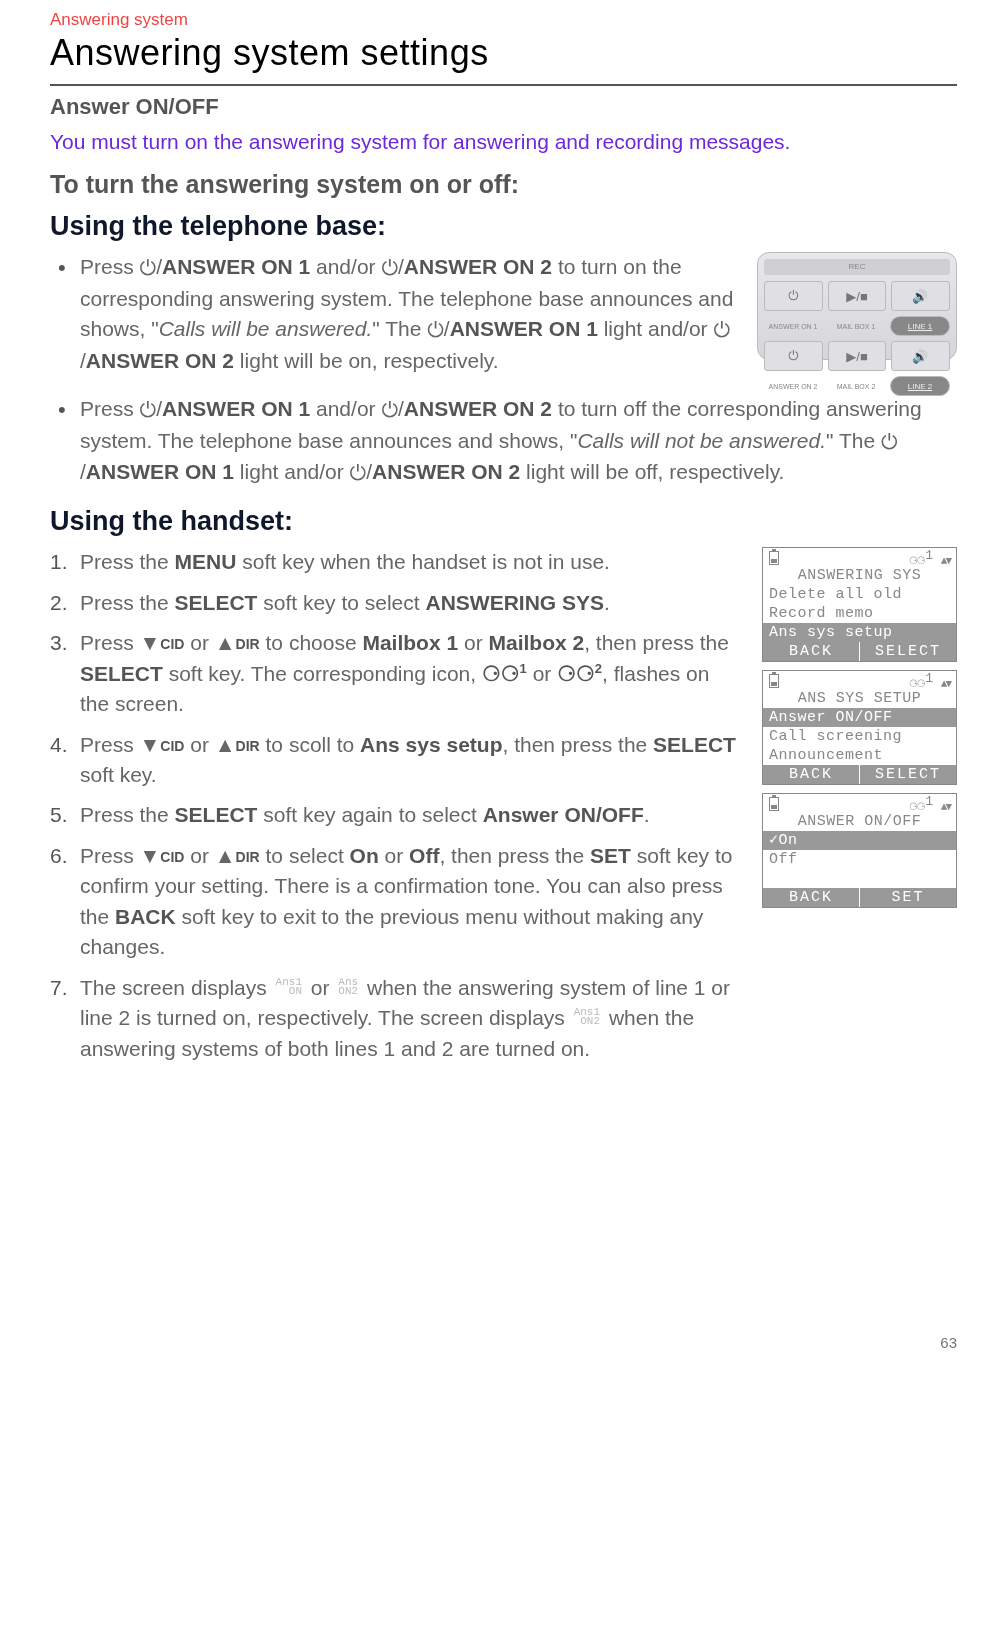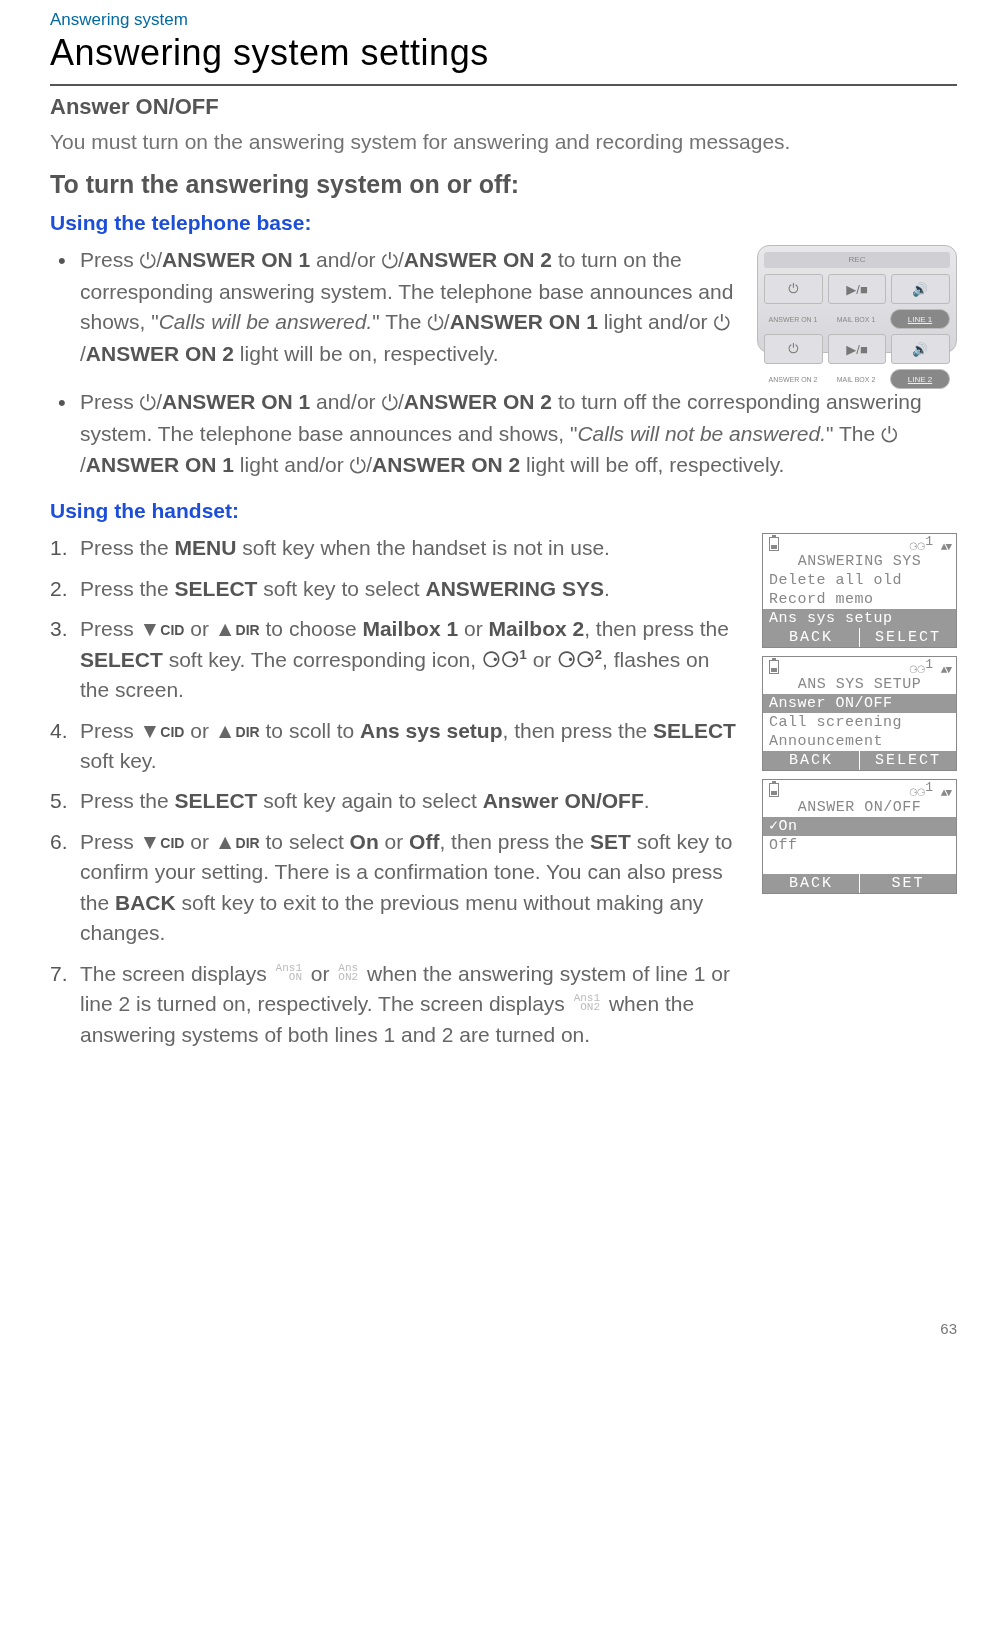--- a/index.html
+++ b/index.html
@@ -4,27 +4,27 @@
 <style>
   * { box-sizing: border-box; margin: 0; padding: 0; }
   body {
     font-family: Arial, Helvetica, sans-serif;
     color: #555;
     width: 1007px;
     margin: 0 auto;
     padding: 10px 50px 20px 50px;
     background: #fff;
   }
-  .breadcrumb { font-size: 17px; color: #0369a1; margin-bottom: 2px; }
+  .breadcrumb { font-size: 17px; color: #ef4444; margin-bottom: 2px; }
   h1 { font-size: 36px; font-weight: 300; color: #000000; margin-bottom: 10px; letter-spacing: 0.5px; }
   hr.sep { border: none; border-top: 2px solid #555; margin-bottom: 8px; }
   h2 { font-size: 22px; color: #555; font-weight: bold; margin-bottom: 8px; }
-  p.intro { font-size: 21px; color: #737373; margin-bottom: 14px; line-height: 1.35; }
+  p.intro { font-size: 21px; color: #6d28d9; margin-bottom: 14px; line-height: 1.35; }
   p.sub { font-size: 25px; color: #555; font-weight: bold; margin-bottom: 12px; }
-  p.sub2 { font-size: 21px; color: #1d4ed8; font-weight: bold; margin-bottom: 10px; }
+  p.sub2 { font-size: 27px; color: #0f172a; font-weight: bold; margin-bottom: 10px; }
   .row { display: flex; gap: 18px; align-items: flex-start; }
   .txtcol { flex: 1; }
   ul { list-style: none; padding-left: 0; margin-bottom: 18px; }
   ul li { font-size: 21px; color: #666; line-height: 1.45; margin-bottom: 10px; padding-left: 30px; position: relative; }
   ul li::before { content: "•"; position: absolute; left: 8px; top: 0; font-size: 22px; color: #555; }
   ol { list-style: none; counter-reset: step; padding-left: 0; }
   ol li { font-size: 21px; color: #666; line-height: 1.45; margin-bottom: 10px; padding-left: 30px; position: relative; counter-increment: step; }
   ol li::before { content: counter(step) "."; position: absolute; left: 0; top: 0; color: #555; }
   b, .bold { font-weight: bold; color: #555; }
   em, .ital { font-style: italic; }

